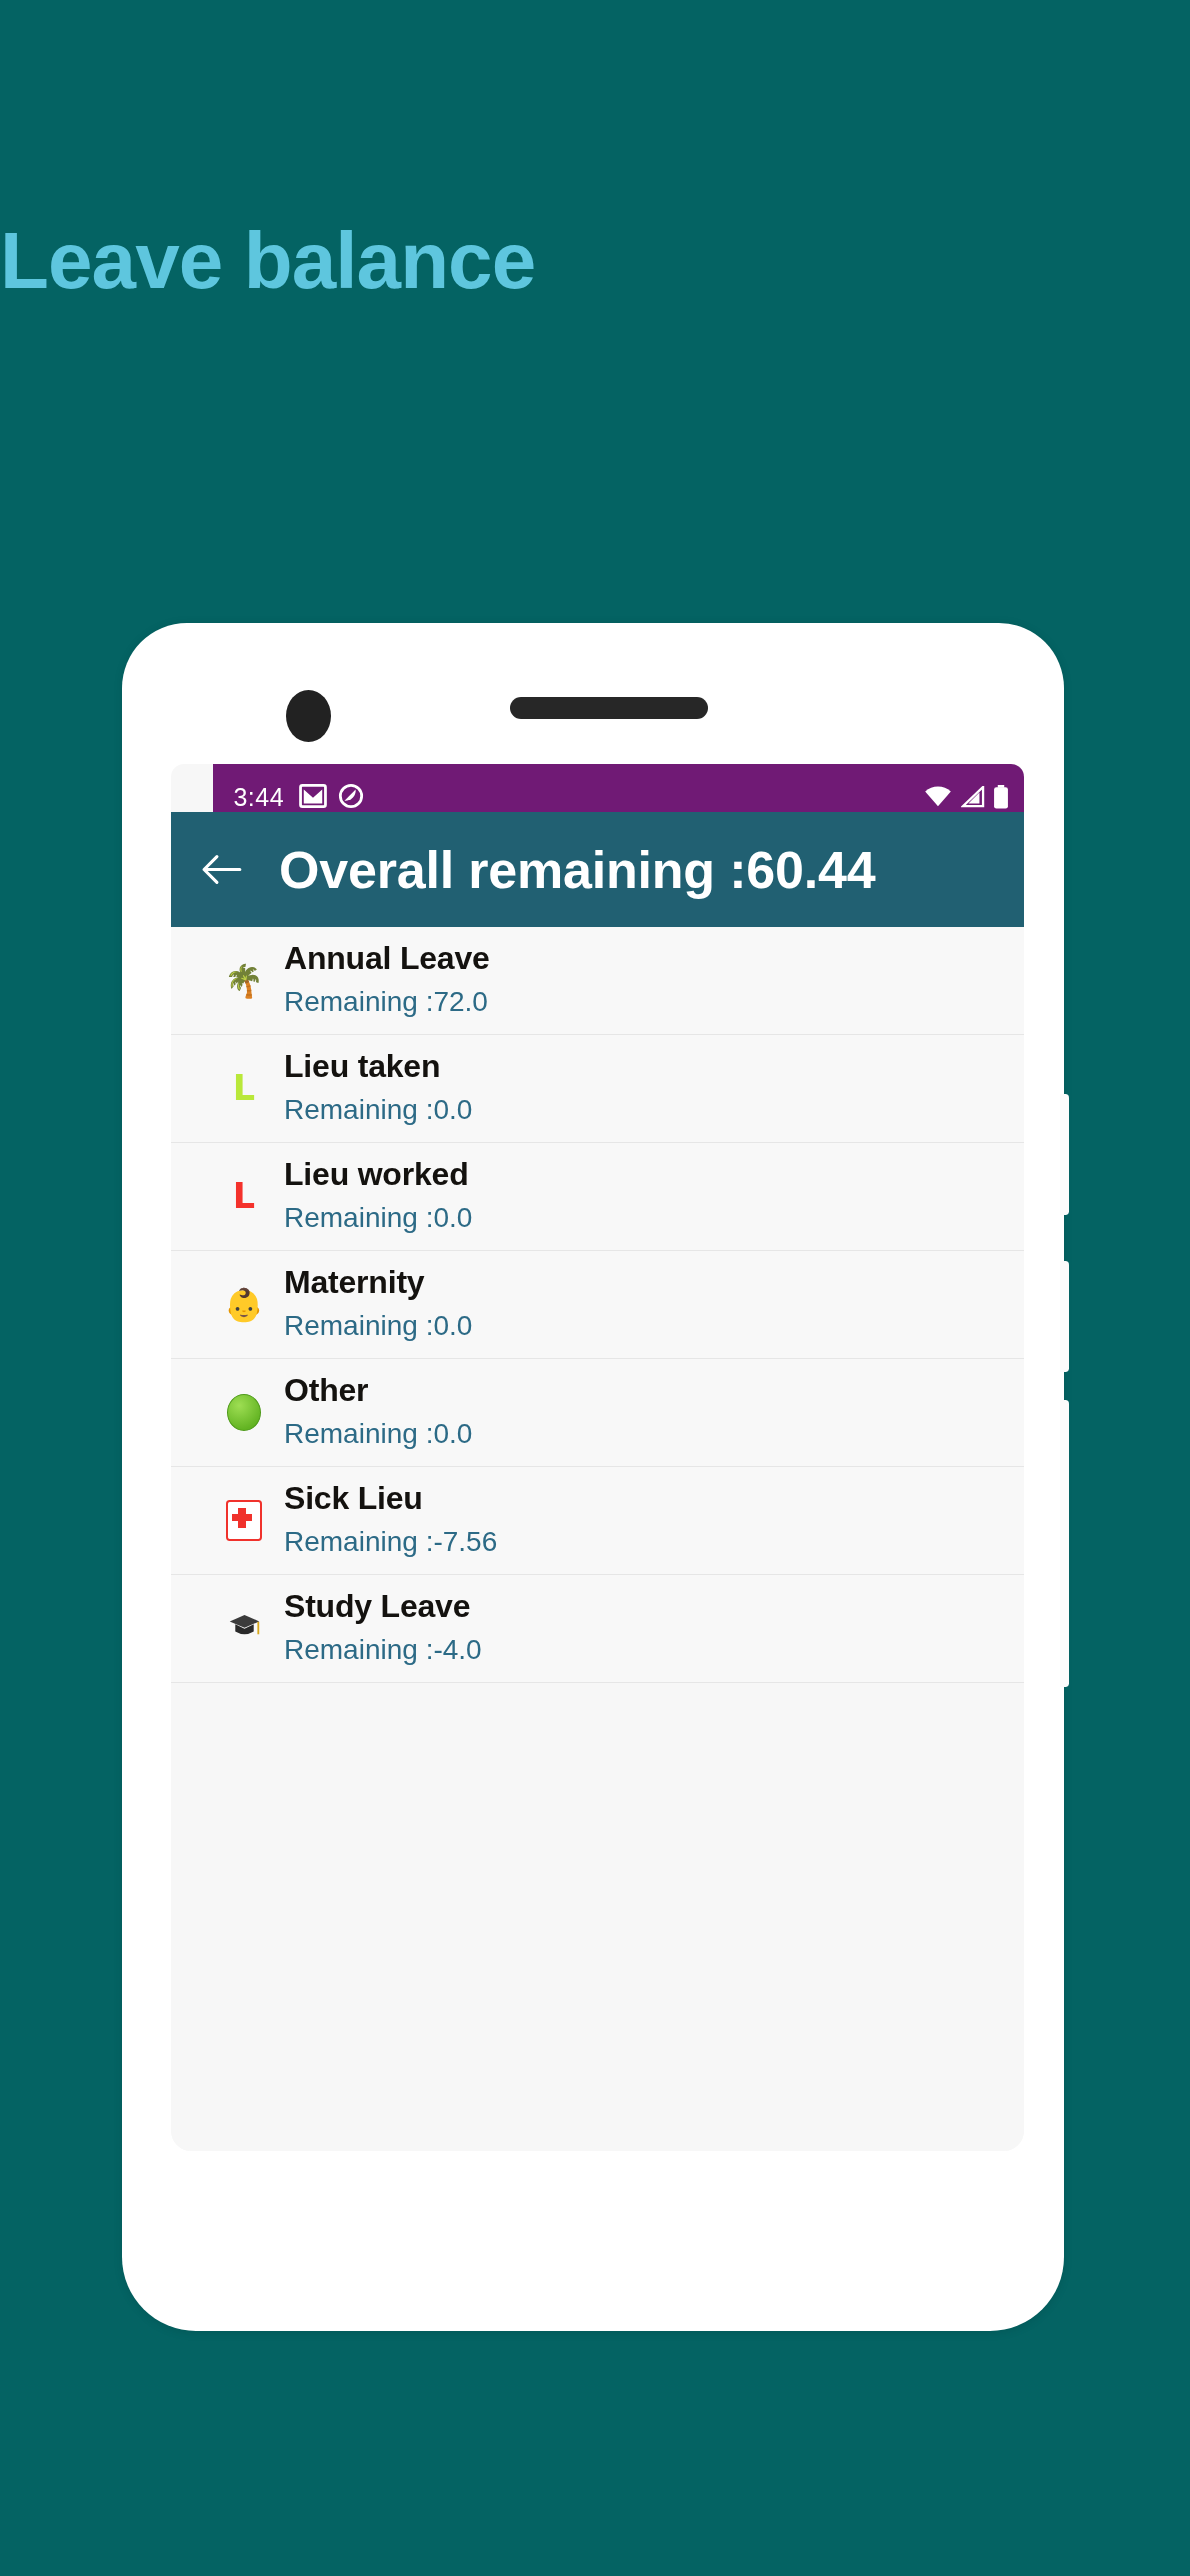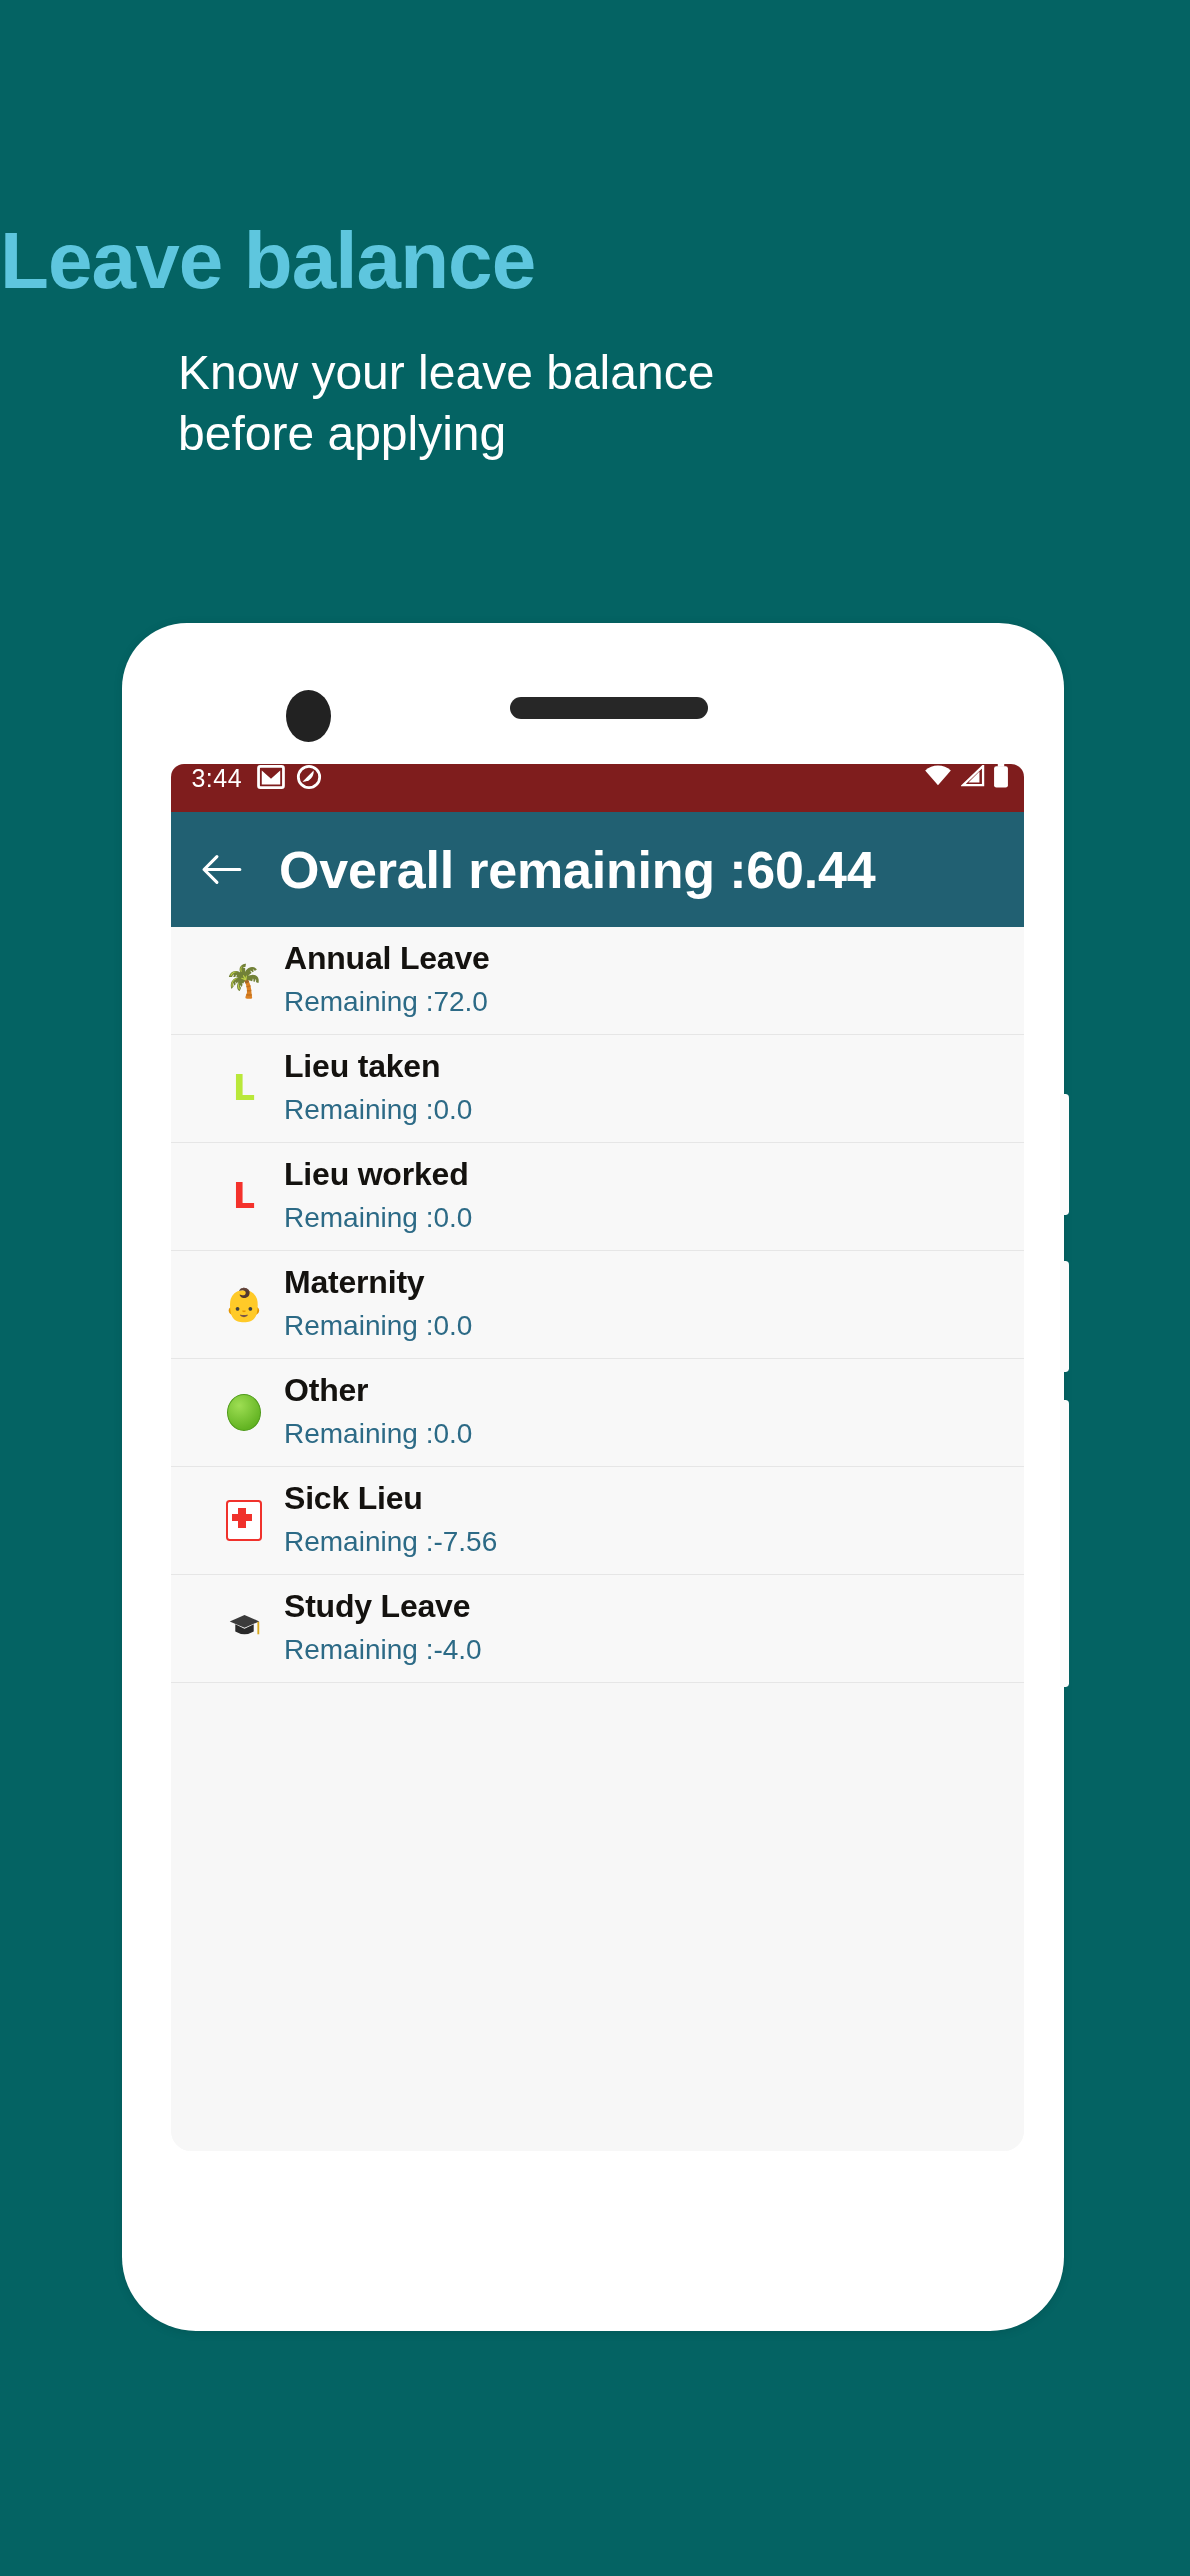--- a/index.html
+++ b/index.html
@@ -90,26 +90,27 @@
     width: 853px;
     height: 1387px;
     background: #f7f7f7;
     border-radius: 13px 13px 20.4px 20.4px;
     overflow: hidden;
   }
 
   
   .statusbar {
     height: 48px;
-    background: #7f1d1d;
-    display: flex;
-    align-items: flex-start;
+    background: #701a75;
+    display: flex;
+    align-items: flex-end;
     padding: 0 15px 0 20.4px;
     color: #ffffff;
     box-sizing: border-box;
+    margin-left: 42px;
   }
   .status-time {
     font-size: 25px;
     font-weight: normal;
     letter-spacing: 0.5px;
   }
   .status-left-icons {
     display: flex;
     align-items: center;
     gap: 11px;
@@ -214,24 +215,20 @@
     background: #f0322c;
   }
   .redcross-box::before { left: 10.2px; top: 5.6px; width: 7.4px; height: 20.4px; }
   .redcross-box::after  { left: 3.7px; top: 12px; width: 20.4px; height: 7.4px; }
 </style>
 </head>
 <body>
 
 <div class="promo">
   <h1 class="promo-title">Leave balance</h1>
-  <div class="promo-subtitle">
-    <div>Know your leave balance</div>
-    <div>before applying</div>
-  </div>
 </div>
 
 <div class="phone">
   <div class="phone-btn b1"></div>
   <div class="phone-btn b2"></div>
   <div class="phone-btn b3"></div>
 </div>
 <div class="camera-dot"></div>
 <div class="speaker-slot"></div>
 

